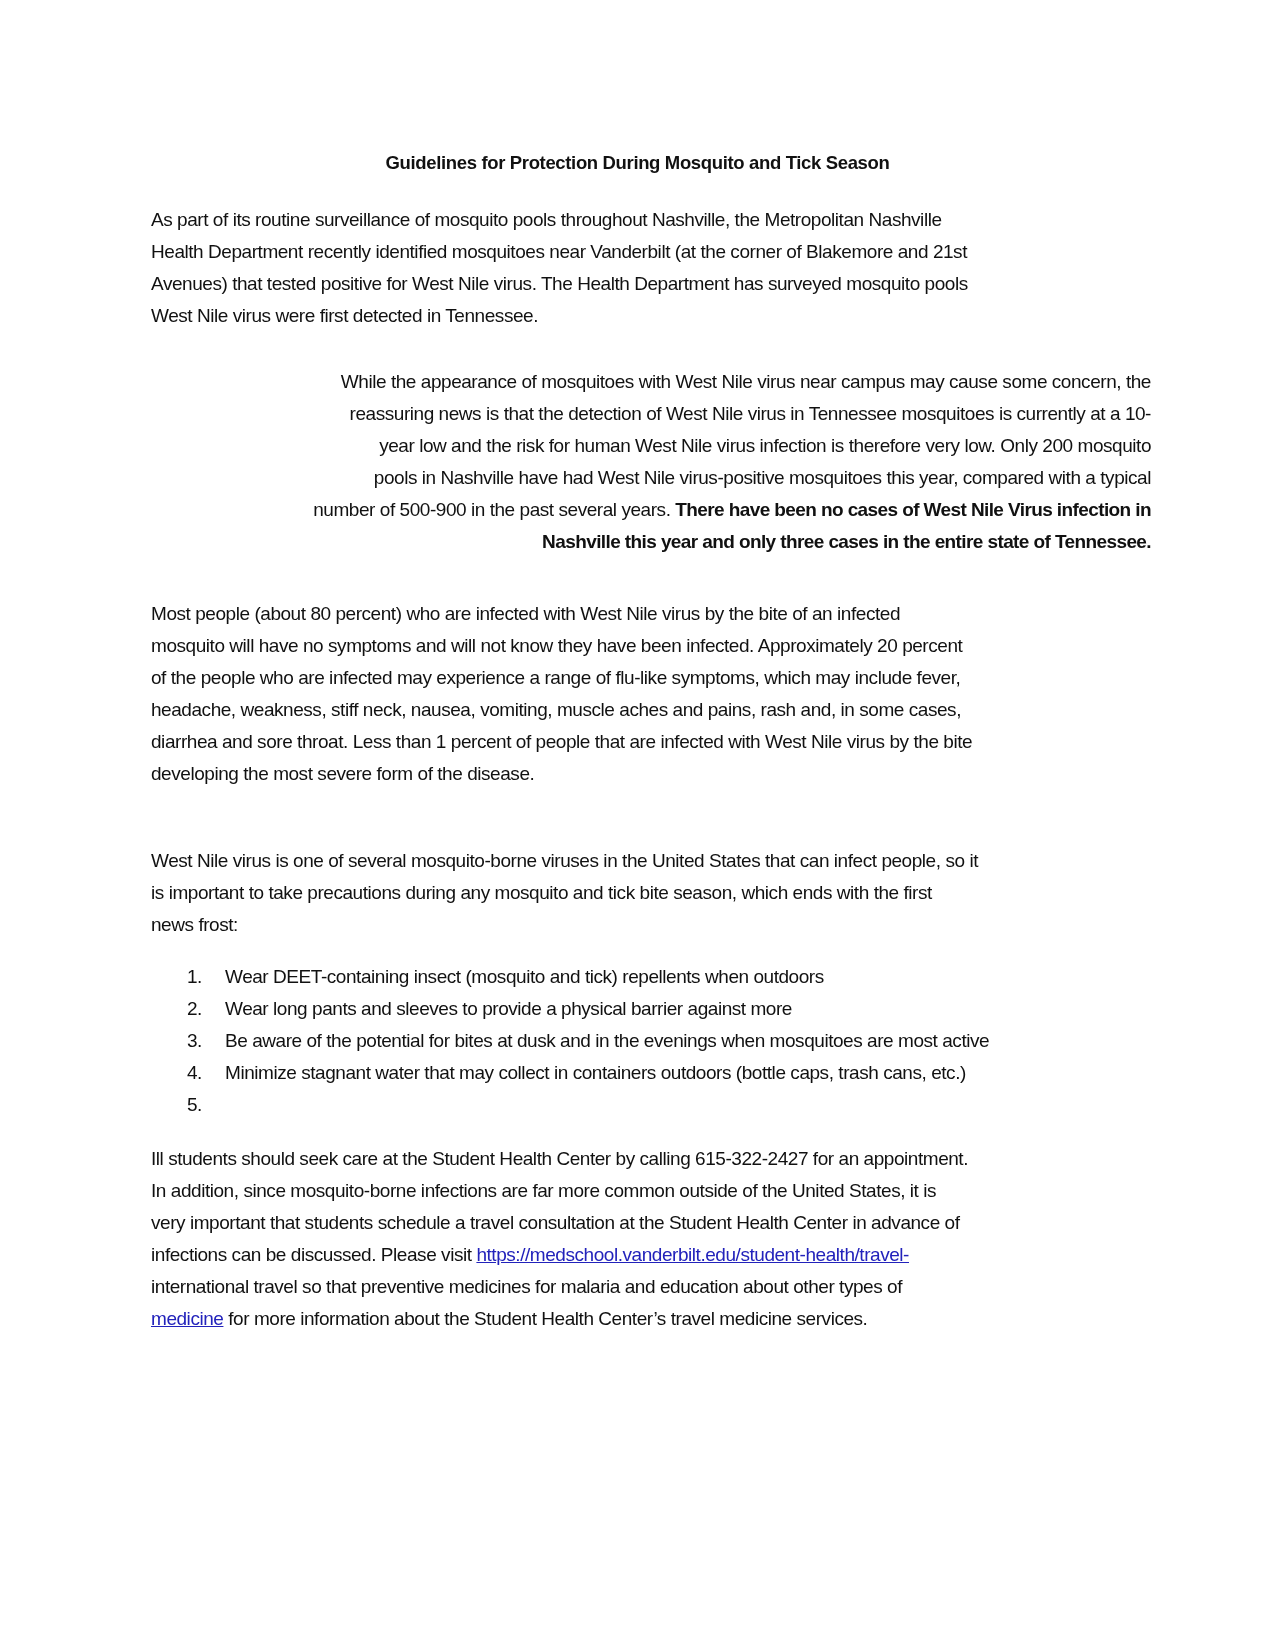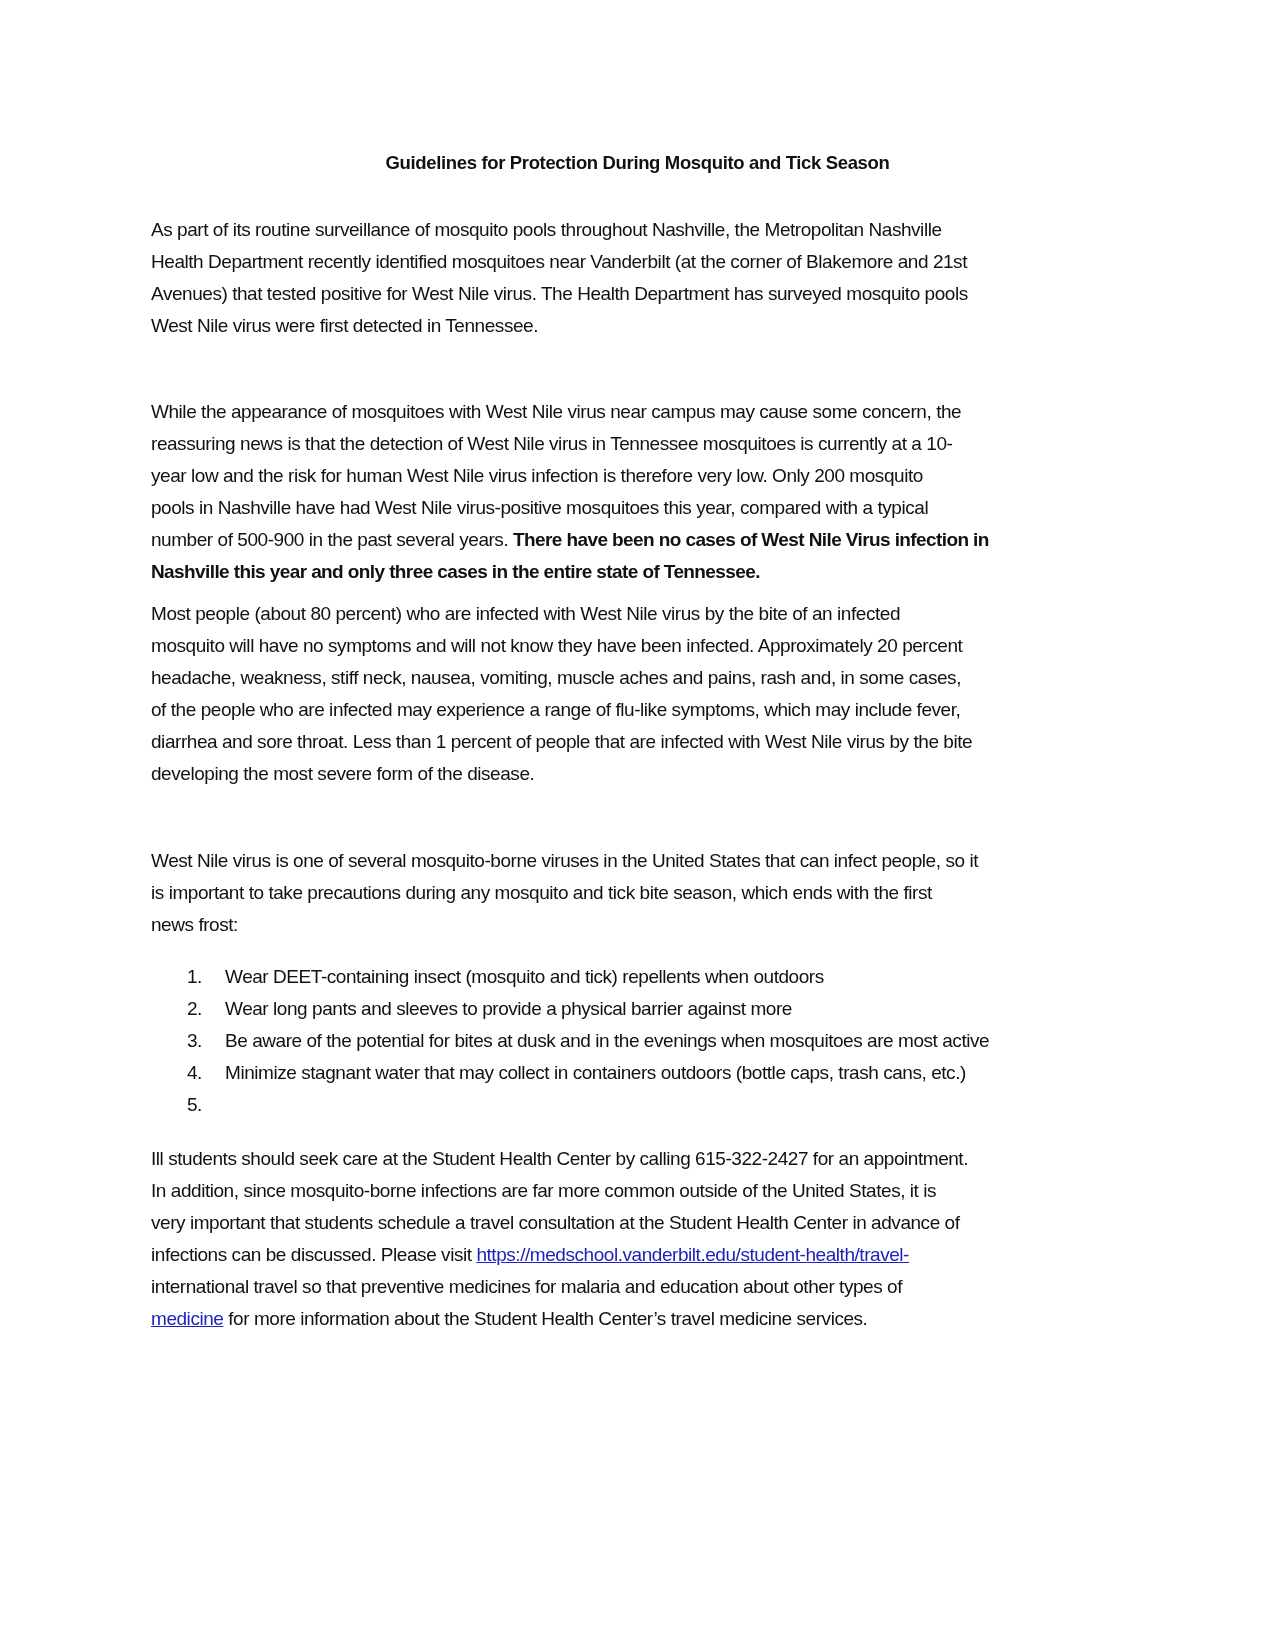--- a/index.html
+++ b/index.html
@@ -19,43 +19,43 @@
   .li .txt { position: absolute; left: 74px; }
   a.link { color: #1a0dab; color: #2222bb; text-decoration: underline; }
 </style>
 </head>
 <body>
 
 <div class="page">
 
   <div class="title">Guidelines for Protection During Mosquito and Tick Season</div>
 
-  <div class="para" style="top:214px;">
+  <div class="para" style="top:204px;">
     <div class="line">As part of its routine surveillance of mosquito pools throughout Nashville, the Metropolitan Nashville</div>
     <div class="line">Health Department recently identified mosquitoes near Vanderbilt (at the corner of Blakemore and 21st</div>
     <div class="line">Avenues) that tested positive for West Nile virus. The Health Department has surveyed mosquito pools</div>
     <div class="line">West Nile virus were first detected in Tennessee.</div>
   </div>
 
-  <div class="para" style="top:396px;">
+  <div class="para" style="top:366px;text-align:right;">
     <div class="line">While the appearance of mosquitoes with West Nile virus near campus may cause some concern, the</div>
     <div class="line">reassuring news is that the detection of West Nile virus in Tennessee mosquitoes is currently at a 10-</div>
     <div class="line">year low and the risk for human West Nile virus infection is therefore very low.  Only 200 mosquito</div>
     <div class="line">pools in Nashville have had West Nile virus-positive mosquitoes this year, compared with a typical</div>
     <div class="line">
       <span>number of 500-900 in the past several years. </span><span class="bold">There have been no cases of West Nile Virus infection in</span>
     </div>
     <div class="line bold">Nashville this year and only three cases in the entire state of Tennessee.</div>
   </div>
 
   <div class="para" style="top:598px;">
     <div class="line">Most people (about 80 percent) who are infected with West Nile virus by the bite of an infected</div>
     <div class="line">mosquito will have no symptoms and will not know they have been infected. Approximately 20 percent</div>
+    <div class="line">of the people who are infected may experience a range of flu-like symptoms, which may include fever,</div>
     <div class="line">headache, weakness, stiff neck, nausea, vomiting, muscle aches and pains, rash and, in some cases,</div>
-    <div class="line">of the people who are infected may experience a range of flu-like symptoms, which may include fever,</div>
     <div class="line">diarrhea and sore throat. Less than 1 percent of people that are infected with West Nile virus by the bite</div>
     <div class="line">developing the most severe form of the disease.</div>
   </div>
 
   <div class="para" style="top:845px;">
     <div class="line">West Nile virus is one of several mosquito-borne viruses in the United States that can infect people, so it</div>
     <div class="line">is important to take precautions during any mosquito and tick bite season, which ends with the first</div>
     <div class="line">news frost:</div>
   </div>
 

